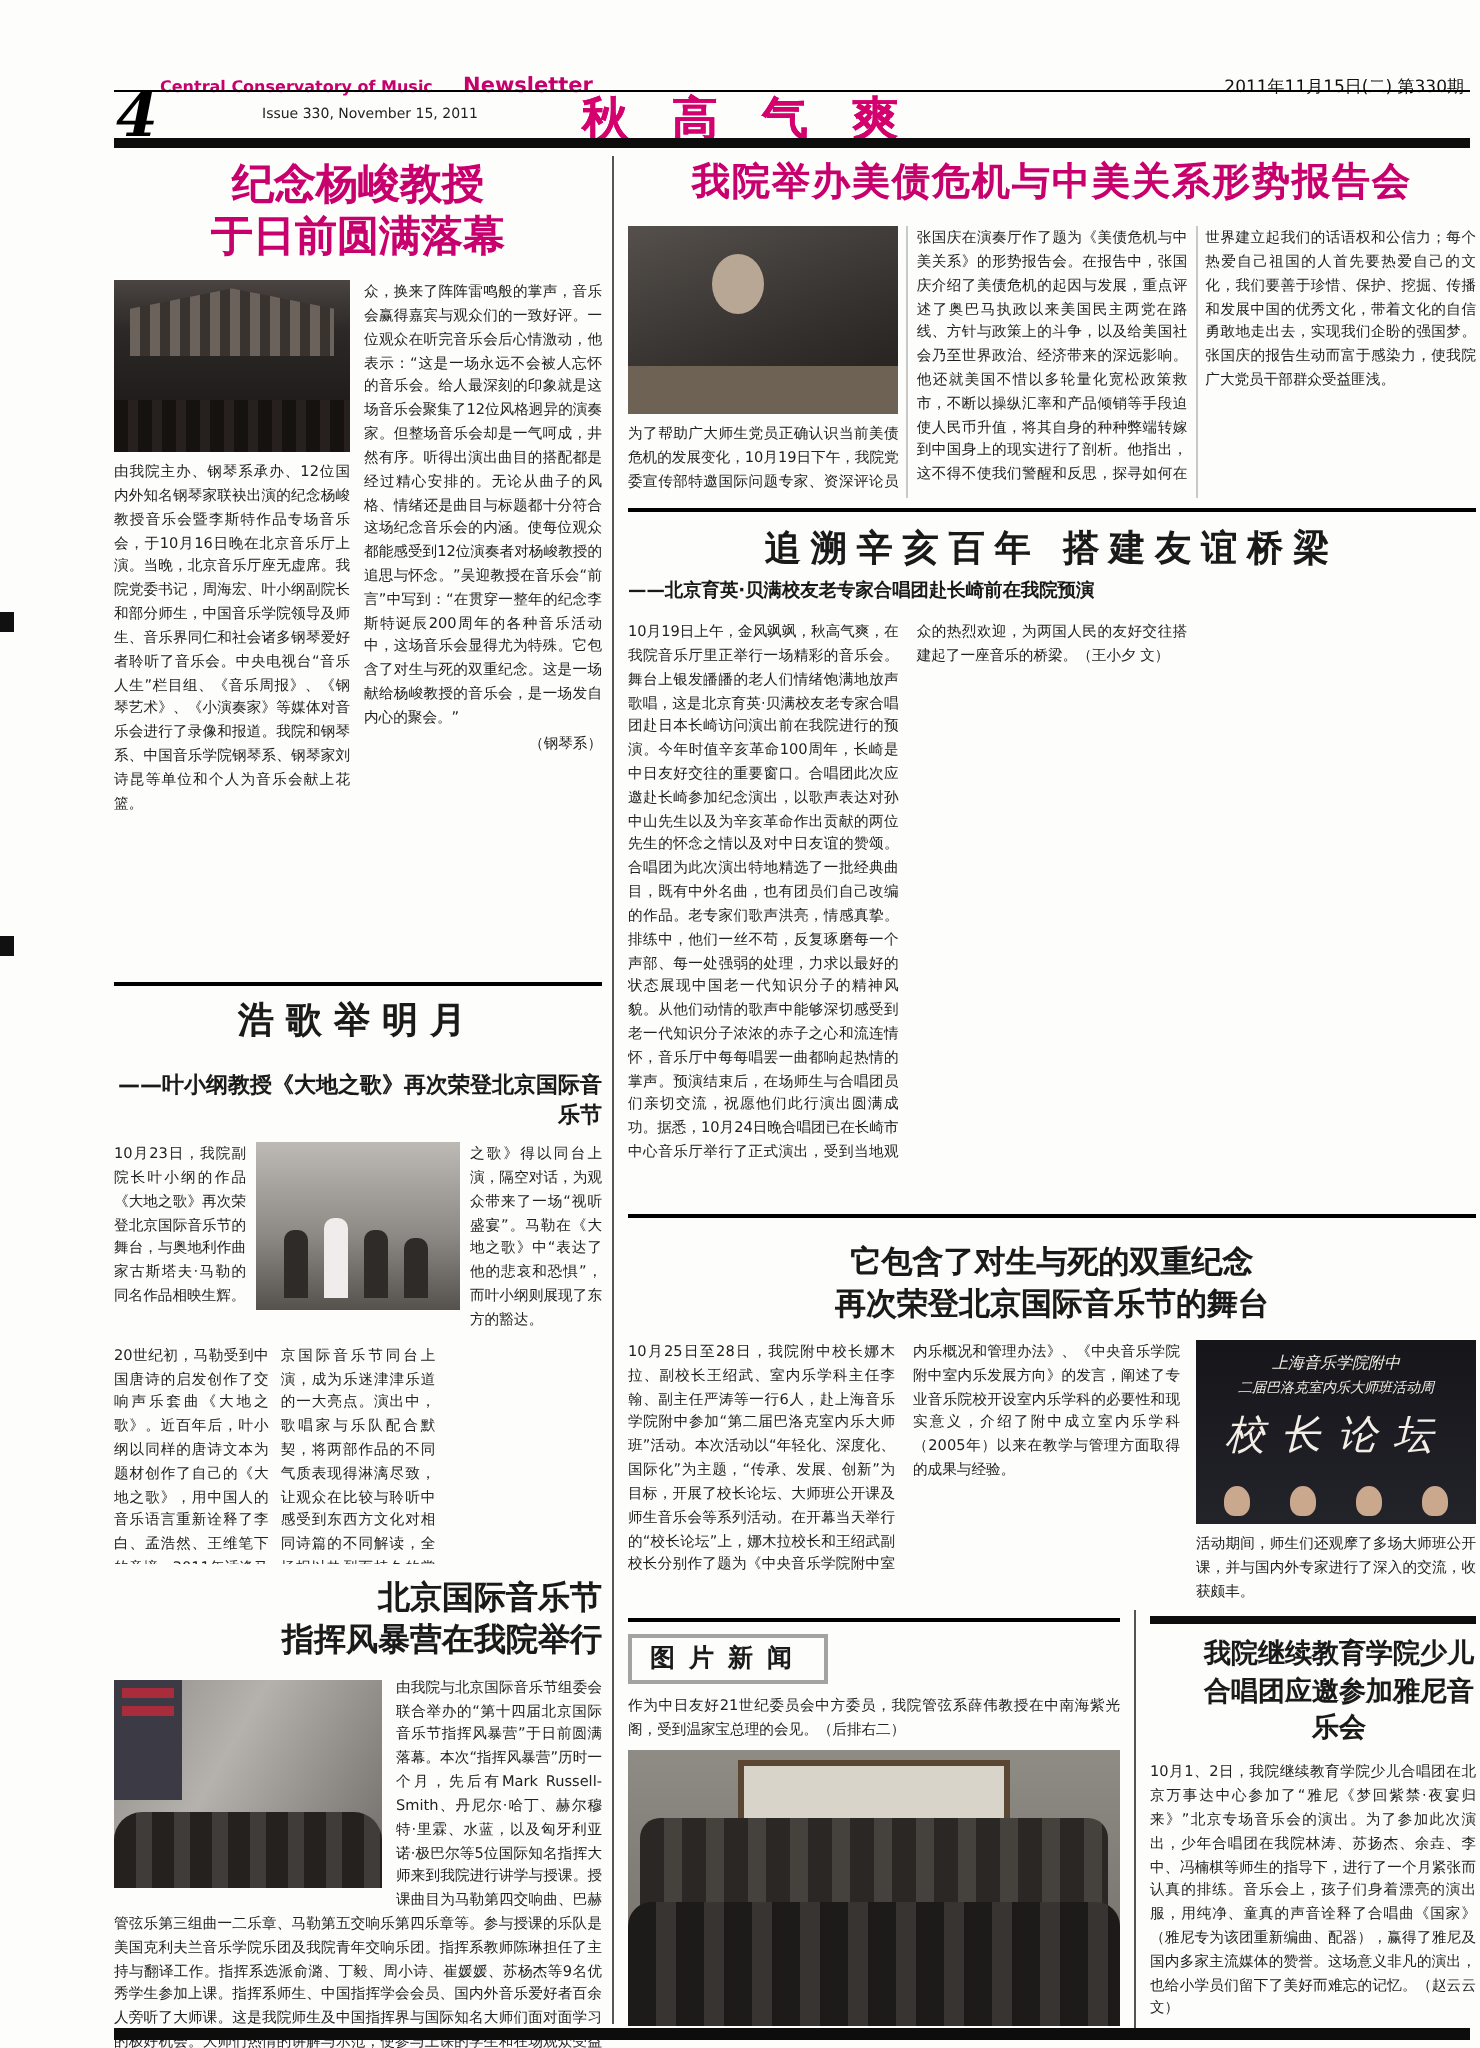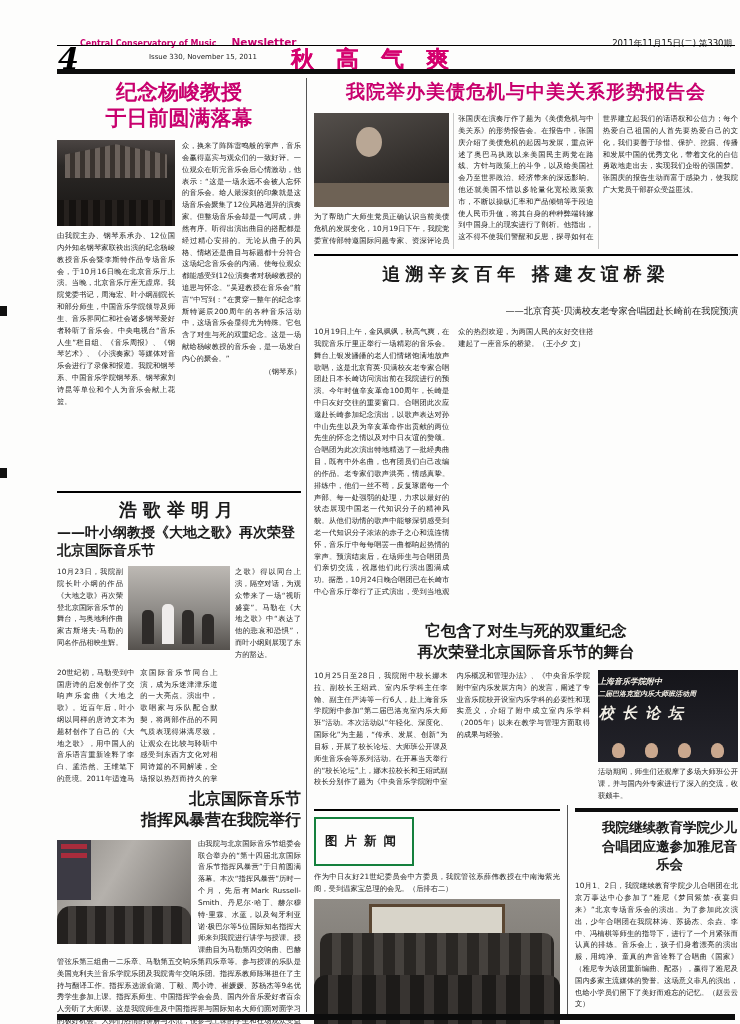--- a/index.html
+++ b/index.html
@@ -7,21 +7,21 @@
   .sheet{position:relative;width:740px;height:1024px;background:#fdfdfc;margin:0 auto;
          font-family:"DejaVu Sans","Liberation Sans",sans-serif;color:#1a1a1a;overflow:hidden;}
   
   .mast-top{position:absolute;left:80px;top:31px;right:8px;display:flex;justify-content:space-between;align-items:baseline;}
   .org-en{color:#c8006e;font-size:8px;font-weight:bold;}
   .nl{color:#c8006e;font-size:10.5px;font-weight:bold;margin-left:10px;}
   .date-cn{font-size:8.5px;color:#111;}
   .rule-thin{position:absolute;left:57px;right:5px;top:45px;border-top:1.5px solid #000;}
   .pageno{position:absolute;left:58px;top:44px;font-family:"DejaVu Serif","Liberation Serif",serif;
           font-style:italic;font-size:30px;font-weight:bold;color:#000;line-height:1;}
-  .issue-en{position:absolute;left:116px;top:53px;font-size:7px;color:#222;padding-left:33px;}
+  .issue-en{position:absolute;left:98px;top:53px;font-size:7px;color:#222;padding-left:33px;}
   .banner{position:absolute;left:0;right:0;top:44px;text-align:center;color:#d4006e;
           font-size:23px;font-weight:bold;letter-spacing:22px;padding-left:22px;
           text-shadow:0 0 0 #d4006e;}
   .rule-thick-top{position:absolute;left:57px;right:5px;top:69px;height:5px;background:#0d0d0d;}
   .rule-thick-bottom{position:absolute;left:57px;right:5px;top:1014px;height:6px;background:#0d0d0d;}
   .regmark{position:absolute;left:0;width:7px;height:10px;background:#111;}
   
   .vrule-main{position:absolute;left:306px;top:78px;height:934px;width:1px;background:#555;}
   .leftcol{position:absolute;left:57px;top:78px;width:244px;}
   .midcol{position:absolute;left:314px;top:80px;width:424px;}
@@ -38,21 +38,21 @@
   .ph-concert{width:118px;height:86px;margin-bottom:4px;
     background:linear-gradient(180deg,#4a4442 0%,#2b2826 30%,#171513 100%);}
   .ph-concert .pipes{position:absolute;left:8px;top:4px;right:8px;height:34px;
     background:repeating-linear-gradient(90deg,#6b625c 0 5px,#39332f 5px 10px);
     clip-path:polygon(0 100%,0 30%,50% 0,100% 30%,100% 100%);}
   .ph-concert .crowd{position:absolute;left:0;bottom:0;right:0;height:26px;
     background:repeating-linear-gradient(90deg,#151210 0 7px,#26211e 7px 12px);}
   
   .b-sec{height:284px;overflow:hidden;padding-top:5px;}
   .b-head{font-size:18px;font-weight:bold;text-align:center;letter-spacing:6px;}
-  .b-sub{font-size:14px;font-weight:bold;text-align:left;margin-top:2px;}
+  .b-sub{font-size:11px;font-weight:bold;text-align:right;margin-top:13px;}
   .b-row{display:flex;gap:5px;margin-top:6px;}
   .b-side{width:66px;}
   .ph-stage{width:102px;height:84px;background:linear-gradient(180deg,#bdb9b4 0%,#8d8a86 55%,#55514d 100%);}
   .ph-stage .fig{position:absolute;bottom:6px;width:12px;height:34px;border-radius:5px 5px 0 0;background:#2e2b29;}
   .b-bottom{margin-top:6px;column-count:3;column-gap:6px;height:142px;column-fill:auto;}
   
   .c-sec{padding-top:7px;height:252px;overflow:hidden;}
   .c-head{font-size:16px;font-weight:bold;text-align:right;line-height:1.3;}
   .c-body{margin-top:7px;}
   .ph-class{float:left;width:134px;height:104px;margin:2px 7px 3px 0;
@@ -66,41 +66,41 @@
   .m1-body{margin-top:10px;column-count:3;column-gap:9px;column-rule:1px solid #c9c9c9;
            height:136px;column-fill:auto;overflow:hidden;}
   .ph-speaker{width:100%;height:94px;margin-bottom:4px;
     background:linear-gradient(160deg,#55504c 0%,#332f2c 60%,#1f1c1a 100%);}
   .ph-speaker .face{position:absolute;left:42px;top:14px;width:26px;height:30px;border-radius:50%;background:#b9a795;}
   .ph-speaker .desk{position:absolute;bottom:0;left:0;right:0;height:24px;background:#6e6255;}
   
   .x-sec{padding-top:6px;height:352px;overflow:hidden;}
   .x-head{font-family:"DejaVu Serif","Liberation Serif",serif;font-size:18px;font-weight:bold;
           text-align:center;letter-spacing:5px;}
-  .x-sub{font-size:9.2px;font-weight:normal;text-align:right;margin-top:19px;}
+  .x-sub{font-size:9.2px;font-weight:bold;text-align:left;margin-top:3px;}
   .x-body{margin-top:8px;column-count:3;column-gap:9px;height:292px;column-fill:auto;overflow:hidden;}
   
   .f-sec{padding-top:7px;height:178px;overflow:hidden;}
   .f-head{font-size:15.5px;font-weight:bold;text-align:center;line-height:1.35;}
   .f-row{display:flex;gap:8px;margin-top:7px;}
   .f-cols{width:276px;column-count:2;column-gap:9px;height:124px;column-fill:auto;overflow:hidden;}
   .f-right{width:140px;}
   .ph-poster{width:140px;height:92px;background:linear-gradient(180deg,#15151a 0%,#23232a 100%);
-             color:#f3efe6;font-weight:bold;}
+             color:#f3efe6;text-align:center;}
   .ph-poster .l1{font-family:"DejaVu Serif","Liberation Serif",serif;font-style:italic;font-size:8px;padding-top:6px;}
   .ph-poster .l2{font-family:"DejaVu Serif","Liberation Serif",serif;font-style:italic;font-size:7px;margin-top:2px;}
-  .ph-poster .l3{font-family:"DejaVu Serif","Liberation Serif",serif;font-style:italic;font-size:15px;
+  .ph-poster .l3{font-family:"DejaVu Serif","Liberation Serif",serif;font-style:italic;font-size:20px;
                  letter-spacing:8px;padding-left:1px;margin-top:5px;}
   .ph-poster .faces{position:absolute;bottom:3px;left:14px;right:14px;height:16px;display:flex;justify-content:space-between;}
   .ph-poster .faces b{width:13px;height:15px;border-radius:50% 50% 40% 40%;background:#caa88e;}
   .f-side-txt{margin-top:4px;}
   
   .bot-row{display:flex;margin-top:6px;height:214px;}
   .pn-sec{width:246px;padding-top:4px;}
-  .pn-box{display:inline-block;border:2px solid #15803d;padding:14px 9px;font-family:"DejaVu Serif","Liberation Serif",serif;
+  .pn-box{display:inline-block;border:2px solid #a3a3a3;padding:2px 9px;font-family:"DejaVu Serif","Liberation Serif",serif;
           font-weight:bold;font-size:12.5px;letter-spacing:7px;margin:4px 0 5px 0;}
   .ph-group{width:246px;height:138px;margin-top:4px;background:linear-gradient(180deg,#8f8b85 0%,#6f6b66 100%);}
   .ph-group .paint{position:absolute;left:58px;top:8px;width:130px;height:38px;background:#d8d4c9;
                    box-shadow:0 0 0 3px #5a4632;}
   .ph-group .row1{position:absolute;left:6px;top:34px;right:6px;height:46px;
     background:repeating-linear-gradient(90deg,#2a2724 0 12px,#45413d 12px 21px);border-radius:10px 10px 0 0;}
   .ph-group .row2{position:absolute;left:0;bottom:0;right:0;height:62px;
     background:repeating-linear-gradient(90deg,#1d1b19 0 14px,#383431 14px 24px);border-radius:12px 12px 0 0;}
   .yn-sec{width:170px;margin-left:7px;padding-left:7px;border-left:1px solid #555;}
   .yn-bar{height:3.5px;background:#0d0d0d;margin-bottom:6px;}

